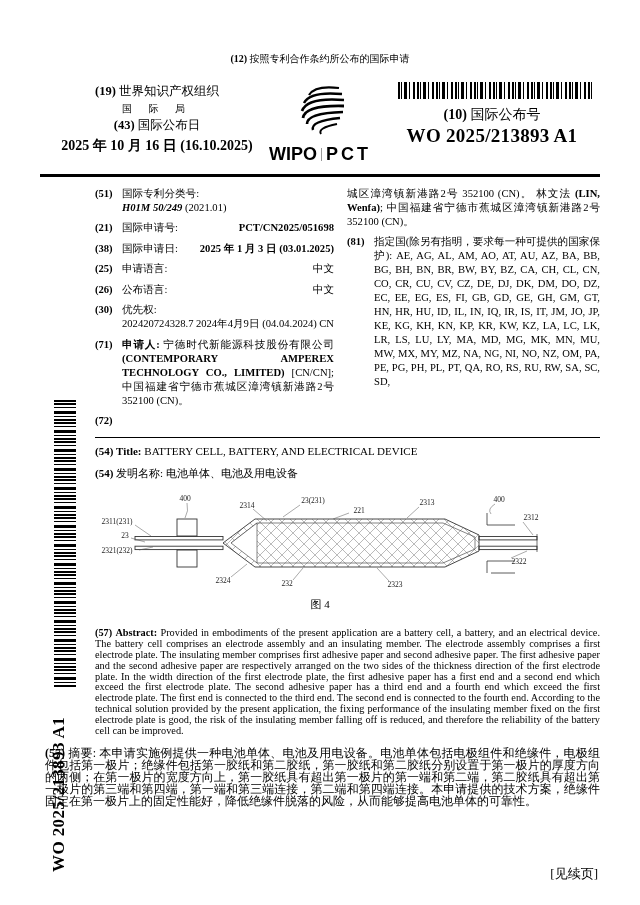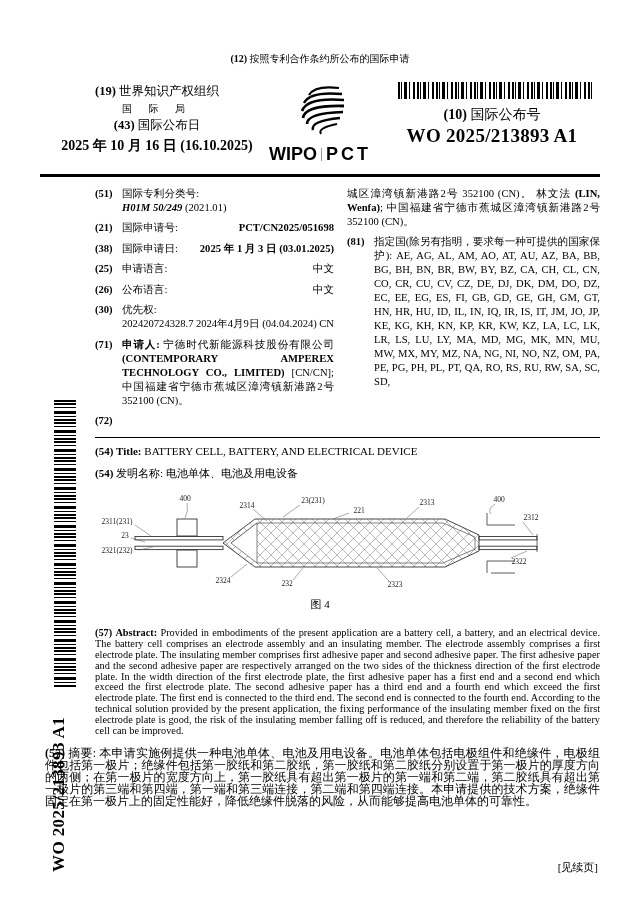--- a/index.html
+++ b/index.html
@@ -45,21 +45,21 @@
 
   
   .abstract{margin:16px 40px 0 95px;font-size:10.3px;line-height:10.8px;text-align:justify;font-family:Liberation Serif, serif;}
   .abstract-cn{margin:11px 40px 0 45px;font-size:12px;line-height:12px;text-align:justify;}
 
   
   .side-barcode{position:absolute;left:54px;top:400px;width:22px;height:288px;
      background:repeating-linear-gradient(180deg,#000 0 2px,#fff 2px 3px,#000 3px 5px,#fff 5px 7px,#000 7px 8px,#fff 8px 11px,#000 11px 14px,#fff 14px 16px,#000 16px 17px,#fff 17px 19px);}
   .side-pubnum{position:absolute;left:49px;top:872px;transform:rotate(-90deg);
      transform-origin:0 0;font-weight:bold;font-size:17px;white-space:nowrap;letter-spacing:0.4px;}
-  .footer-cont{position:absolute;right:42px;bottom:30px;font-size:11px;}
+  .footer-cont{position:absolute;right:42px;bottom:22px;font-size:13px;}
 </style>
 </head>
 <body>
 
 <div class="page">
 
   <div class="side-barcode"></div>
   <div class="side-pubnum">WO 2025/213893 A1</div>
 
   <div class="line12">

